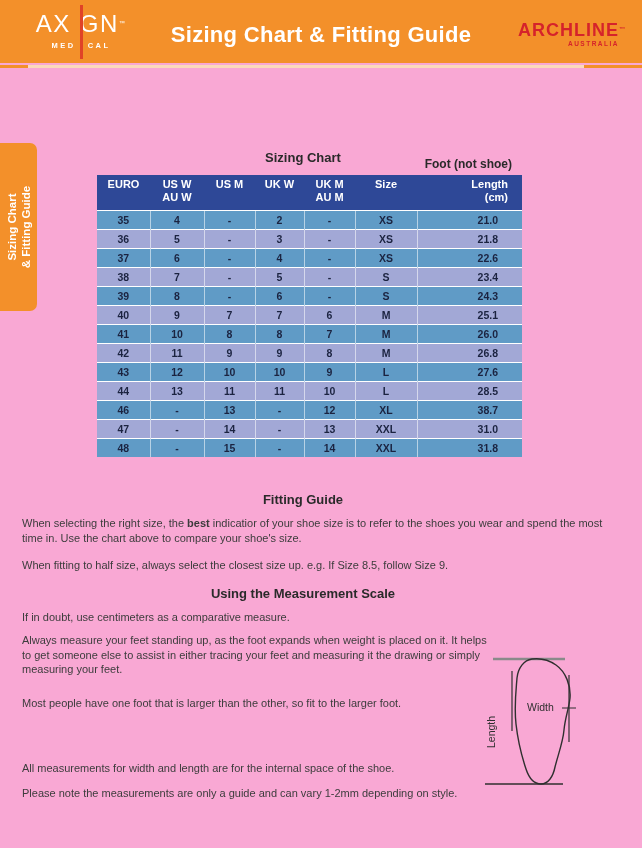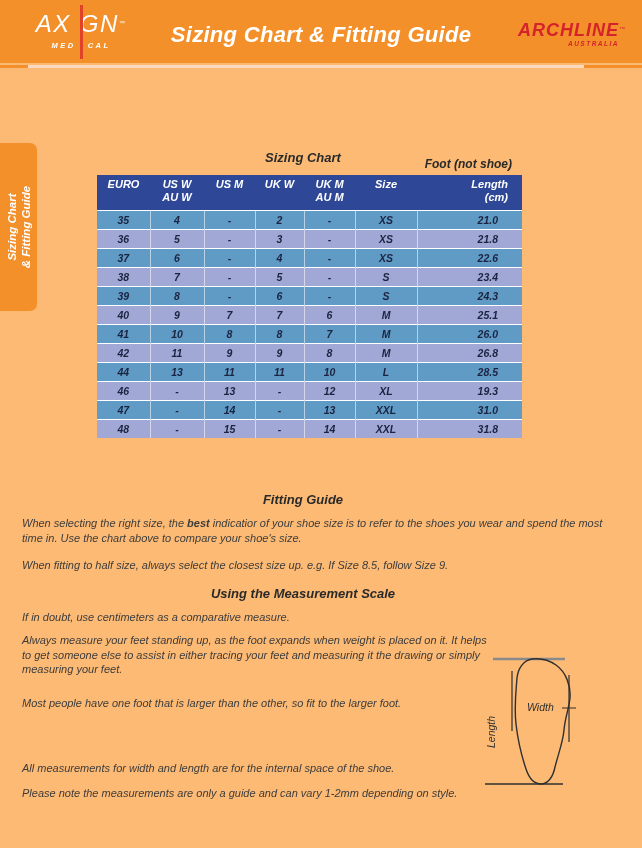--- a/index.html
+++ b/index.html
@@ -1,18 +1,18 @@
 <!DOCTYPE html>
 <html style="--orange: #F3902A; --brand-red: #D5232B; --needle-red: #E04327; --table-header-blue: #2E4897; --row-blue: #609BC6; --row-lavender: #A2A8D6;"><head>
 <meta charset="utf-8">
 <style>
   html,body { margin:0; padding:0; background:#ffffff; }
   .page {
     position:relative; width:642px; height:848px; overflow:hidden;
-    background:#fdba74; font-family:"Liberation Sans", sans-serif;font-style:italic;
+    background:#f9a8d4; font-family:"Liberation Sans", sans-serif;
   }
 
   
   .banner { position:absolute; left:0; top:0; width:642px; height:63px; background:var(--orange,#F3902A); }
   .header-rule {
     position:absolute; left:0; top:65px; width:642px; height:3px;
     background:linear-gradient(to right, var(--orange,#F3902A) 0 28px, #FBD9BC 28px calc(100% - 58px), var(--orange,#F3902A) calc(100% - 58px) 100%);
   }
   .page-title {
     position:absolute; left:0; right:0; top:22px; margin:0; text-align:center;
@@ -211,36 +211,45 @@
         <tr>
           <td class="c0">42</td>
           <td class="c1">11</td>
           <td class="c2">9</td>
           <td class="c3">9</td>
           <td class="c4">8</td>
           <td class="c5">M</td>
           <td class="c6">26.8</td>
         </tr>
         <tr>
+          <td class="c0">43</td>
+          <td class="c1">12</td>
+          <td class="c2">10</td>
+          <td class="c3">10</td>
+          <td class="c4">9</td>
+          <td class="c5">L</td>
+          <td class="c6">27.6</td>
+        </tr>
+        <tr>
           <td class="c0">44</td>
           <td class="c1">13</td>
           <td class="c2">11</td>
           <td class="c3">11</td>
           <td class="c4">10</td>
           <td class="c5">L</td>
           <td class="c6">28.5</td>
         </tr>
         <tr>
           <td class="c0">46</td>
           <td class="c1">-</td>
           <td class="c2">13</td>
           <td class="c3">-</td>
           <td class="c4">12</td>
           <td class="c5">XL</td>
-          <td class="c6">19.3</td>
+          <td class="c6">38.7</td>
         </tr>
         <tr>
           <td class="c0">47</td>
           <td class="c1">-</td>
           <td class="c2">14</td>
           <td class="c3">-</td>
           <td class="c4">13</td>
           <td class="c5">XXL</td>
           <td class="c6">31.0</td>
         </tr>

